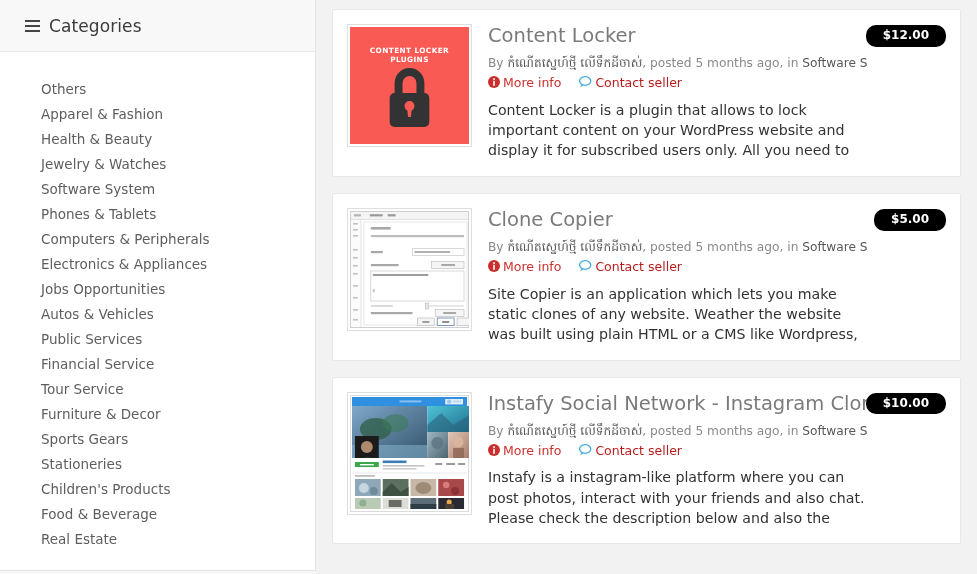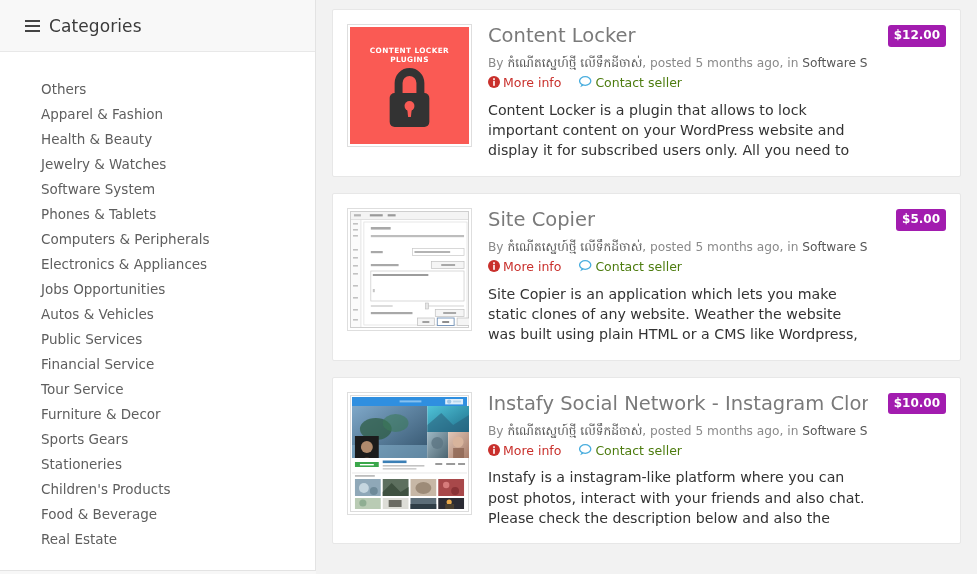--- a/index.html
+++ b/index.html
@@ -148,26 +148,26 @@
     margin: 0 0 7px 0;
     cursor: pointer;
     white-space: nowrap;
     overflow: hidden;
   }
 
   .price-badge {
     position: absolute;
     top: 1px;
     right: 0;
-    background: #a21caf;
+    background: #000000;
     color: #ffffff;
     font-size: 12px;
     font-weight: bold;
-    padding: 4px 6px;
-    border-radius: 3px;
+    padding: 4px 17px;
+    border-radius: 10px;
     line-height: 1.15;
     white-space: nowrap;
   }
 
   .byline {
     font-size: 12.2px;
     color: #8a8a8a;
     line-height: 1.45;
     margin-bottom: 1px;
     white-space: nowrap;
@@ -186,21 +186,21 @@
     line-height: 1.5;
     margin-bottom: 6px;
     white-space: nowrap;
   }
   .action {
     display: inline-block;
     margin-right: 14px;
     cursor: pointer;
   }
   .action.more-info { color: #c9302c; }
-  .action.contact { color: #4d7c0f; }
+  .action.contact { color: #b91c1c; }
   .action .ic {
     display: inline-block;
     vertical-align: -1px;
     margin-right: 3px;
   }
 
   .desc {
     font-size: 14.2px;
     color: #333333;
     line-height: 1.42;
@@ -353,21 +353,21 @@
 
             <rect x="68" y="107" width="17" height="7.5" fill="#f5f5f5" stroke="#bdbdbd" stroke-width="0.7"></rect>
             <rect x="73" y="110" width="7" height="2" fill="#a0a0a0"></rect>
             <rect x="88" y="107" width="17" height="7.5" fill="#ffffff" stroke="#6f8fb5" stroke-width="0.9"></rect>
             <rect x="93" y="110" width="7" height="2" fill="#8f8f8f"></rect>
             <rect x="108" y="107" width="16" height="7.5" fill="#f5f5f5" stroke="#bdbdbd" stroke-width="0.7"></rect>
           </svg>
         </div>
       </div>
       <div class="listing-body">
-        <h3 class="listing-title">Site Copier</h3>
+        <h3 class="listing-title">Clone Copier</h3>
         <span class="price-badge">$5.00</span>
         <div class="byline">
           <span>By</span>
           <span class="author">កំណើតស្នេហ៍ថ្មី លើទឹកដីចាស់</span><span>, posted 5 months ago, in </span><span class="cat-link">Software System</span>
         </div>
         <div class="actions">
           <span class="action more-info">
             <span class="ic">
               <svg width="12" height="12" viewBox="0 0 12 12">
                   <circle cx="6" cy="6" r="6" fill="#c9302c"></circle>

